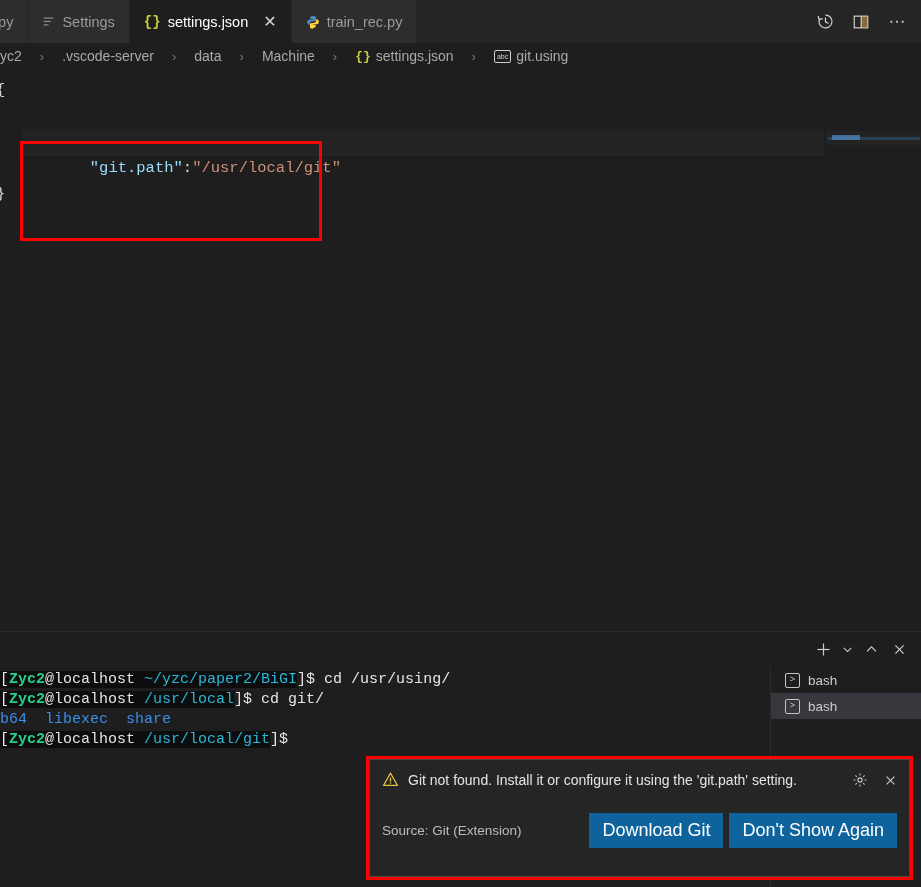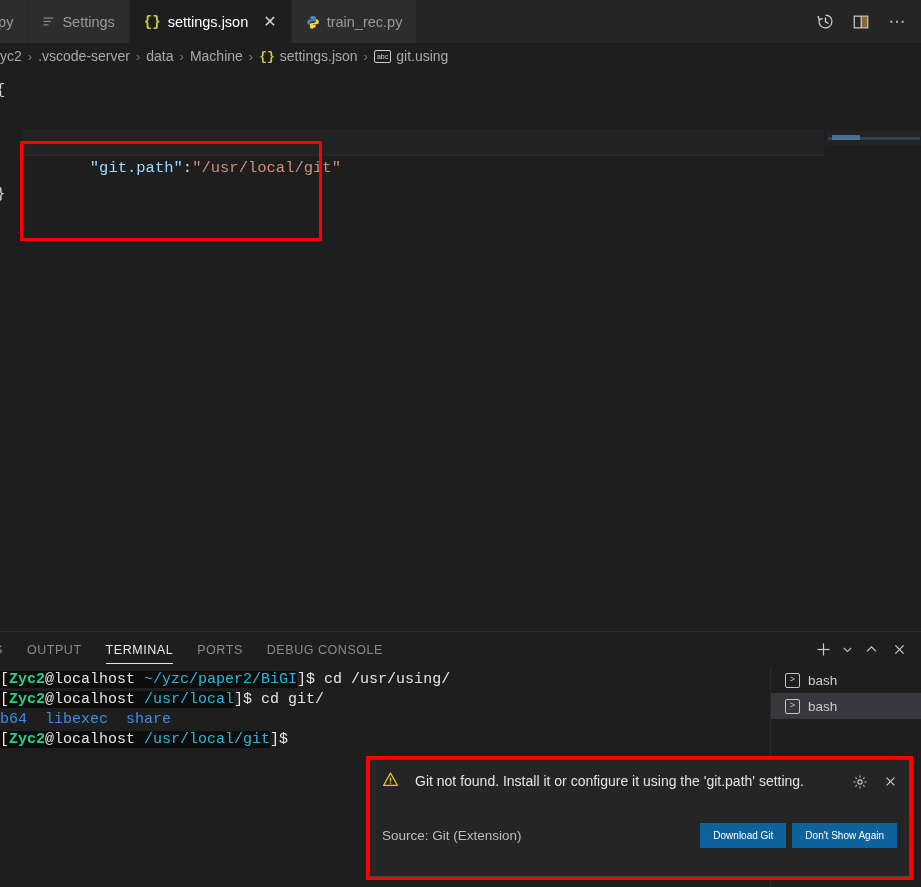--- a/index.html
+++ b/index.html
@@ -34,21 +34,21 @@
   .ic-py { color: #4b8bbe; font-size: 15px; }
   .tabbar-actions {
     margin-left: auto; display: flex; align-items: center;
     gap: 16px; padding-right: 14px; color: #c5c5c5;
   }
   .tb-act { display: flex; align-items: center; justify-content: center; width: 20px; height: 20px; }
 
   
   .breadcrumb {
     position: absolute; left: 0; top: 43px; width: 921px; height: 26px;
-    display: flex; align-items: center; gap: 0;
+    display: flex; align-items: center; gap: 12px;
     font-size: 14px; color: #a9a9a9; background: #1e1e1e;
     white-space: nowrap; overflow: hidden;
   }
   .bc-seg { display: flex; align-items: center; gap: 5px; }
   .bc-sep { color: #7a7a7a; padding: 0 6px; font-size: 13px; }
   .bc-icon-json { color: #cbcb41; font-family: "Liberation Mono", monospace; font-weight: bold; font-size: 13px; }
   .bc-icon-abc {
     display: inline-block; border: 1px solid #cfcfcf; color: #cfcfcf;
     font-size: 7px; line-height: 9px; padding: 1px 2px; border-radius: 2px;
     font-family: "Liberation Sans", sans-serif;
@@ -156,36 +156,36 @@
   
   .notif-wrap {
     position: absolute; left: 366px; top: 756px; width: 547px; height: 124px;
     border: 3px solid #fe0000;
   }
   .notif {
     position: absolute; left: 0; top: 0; right: 0; bottom: 0;
     background: #252526; border: 1px solid #474747;
     display: flex; flex-direction: column;
   }
-  .notif-top { display: flex; align-items: center; padding: 10px 10px 0 12px; gap: 16px; }
+  .notif-top { display: flex; align-items: flex-start; padding: 10px 10px 0 12px; gap: 9px; }
   .notif-warn-icon { flex: 0 0 auto; margin-top: 1px; }
   .notif-msg {
     flex: 1 1 auto; color: #e4e4e4; font-size: 14px; line-height: 21px;
     padding-right: 6px;
   }
   .notif-acts { display: flex; align-items: center; gap: 12px; color: #cccccc; margin-top: 1px; }
   .notif-ic { width: 18px; height: 18px; display: flex; align-items: center; justify-content: center; }
   .notif-bottom {
     margin-top: auto; display: flex; align-items: center;
     padding: 0 12px 28px 12px; gap: 10px;
   }
   .notif-source { color: #bdbdbd; font-size: 13.5px; }
   .notif-buttons { margin-left: auto; display: flex; gap: 6px; }
   .notif-btn {
-    background: #0e639c; color: #ffffff; font-size: 10px;
+    background: #0e639c; color: #ffffff; font-size: 18px;
     padding: 7px 13px; border: none; white-space: nowrap;
   }
 </style>
 </head>
 <body>
 
 <div id="app">
 
   <div class="tabbar">
     <div class="tab clipped">
@@ -284,37 +284,20 @@
     <div class="redbox-editor"></div>
 
     <div class="minimap-slider"></div>
     <div class="minimap-line"></div>
     <div class="minimap-seg"></div>
   </div>
 
   <div class="panel">
 
     <div class="panel-header">
-      <div class="ph-tabs">
-        <div class="ph-tab clipped">
-          <span>S</span>
-        </div>
-        <div class="ph-tab">
-          <span>OUTPUT</span>
-        </div>
-        <div class="ph-tab active">
-          <span>TERMINAL</span>
-        </div>
-        <div class="ph-tab">
-          <span>PORTS</span>
-        </div>
-        <div class="ph-tab">
-          <span>DEBUG CONSOLE</span>
-        </div>
-      </div>
 
       <div class="ph-actions">
         <span class="ph-btn">
           <svg width="17" height="17" viewBox="0 0 18 18" stroke="#cccccc" stroke-width="1.25">
             <line x1="9" y1="2.6" x2="9" y2="15.4"></line>
               <line x1="2.6" y1="9" x2="15.4" y2="9"></line>
           </svg>
         </span>
         <span class="ph-btn small">
           <svg width="13" height="13" viewBox="0 0 14 14" fill="none" stroke="#cccccc" stroke-width="1.25">

